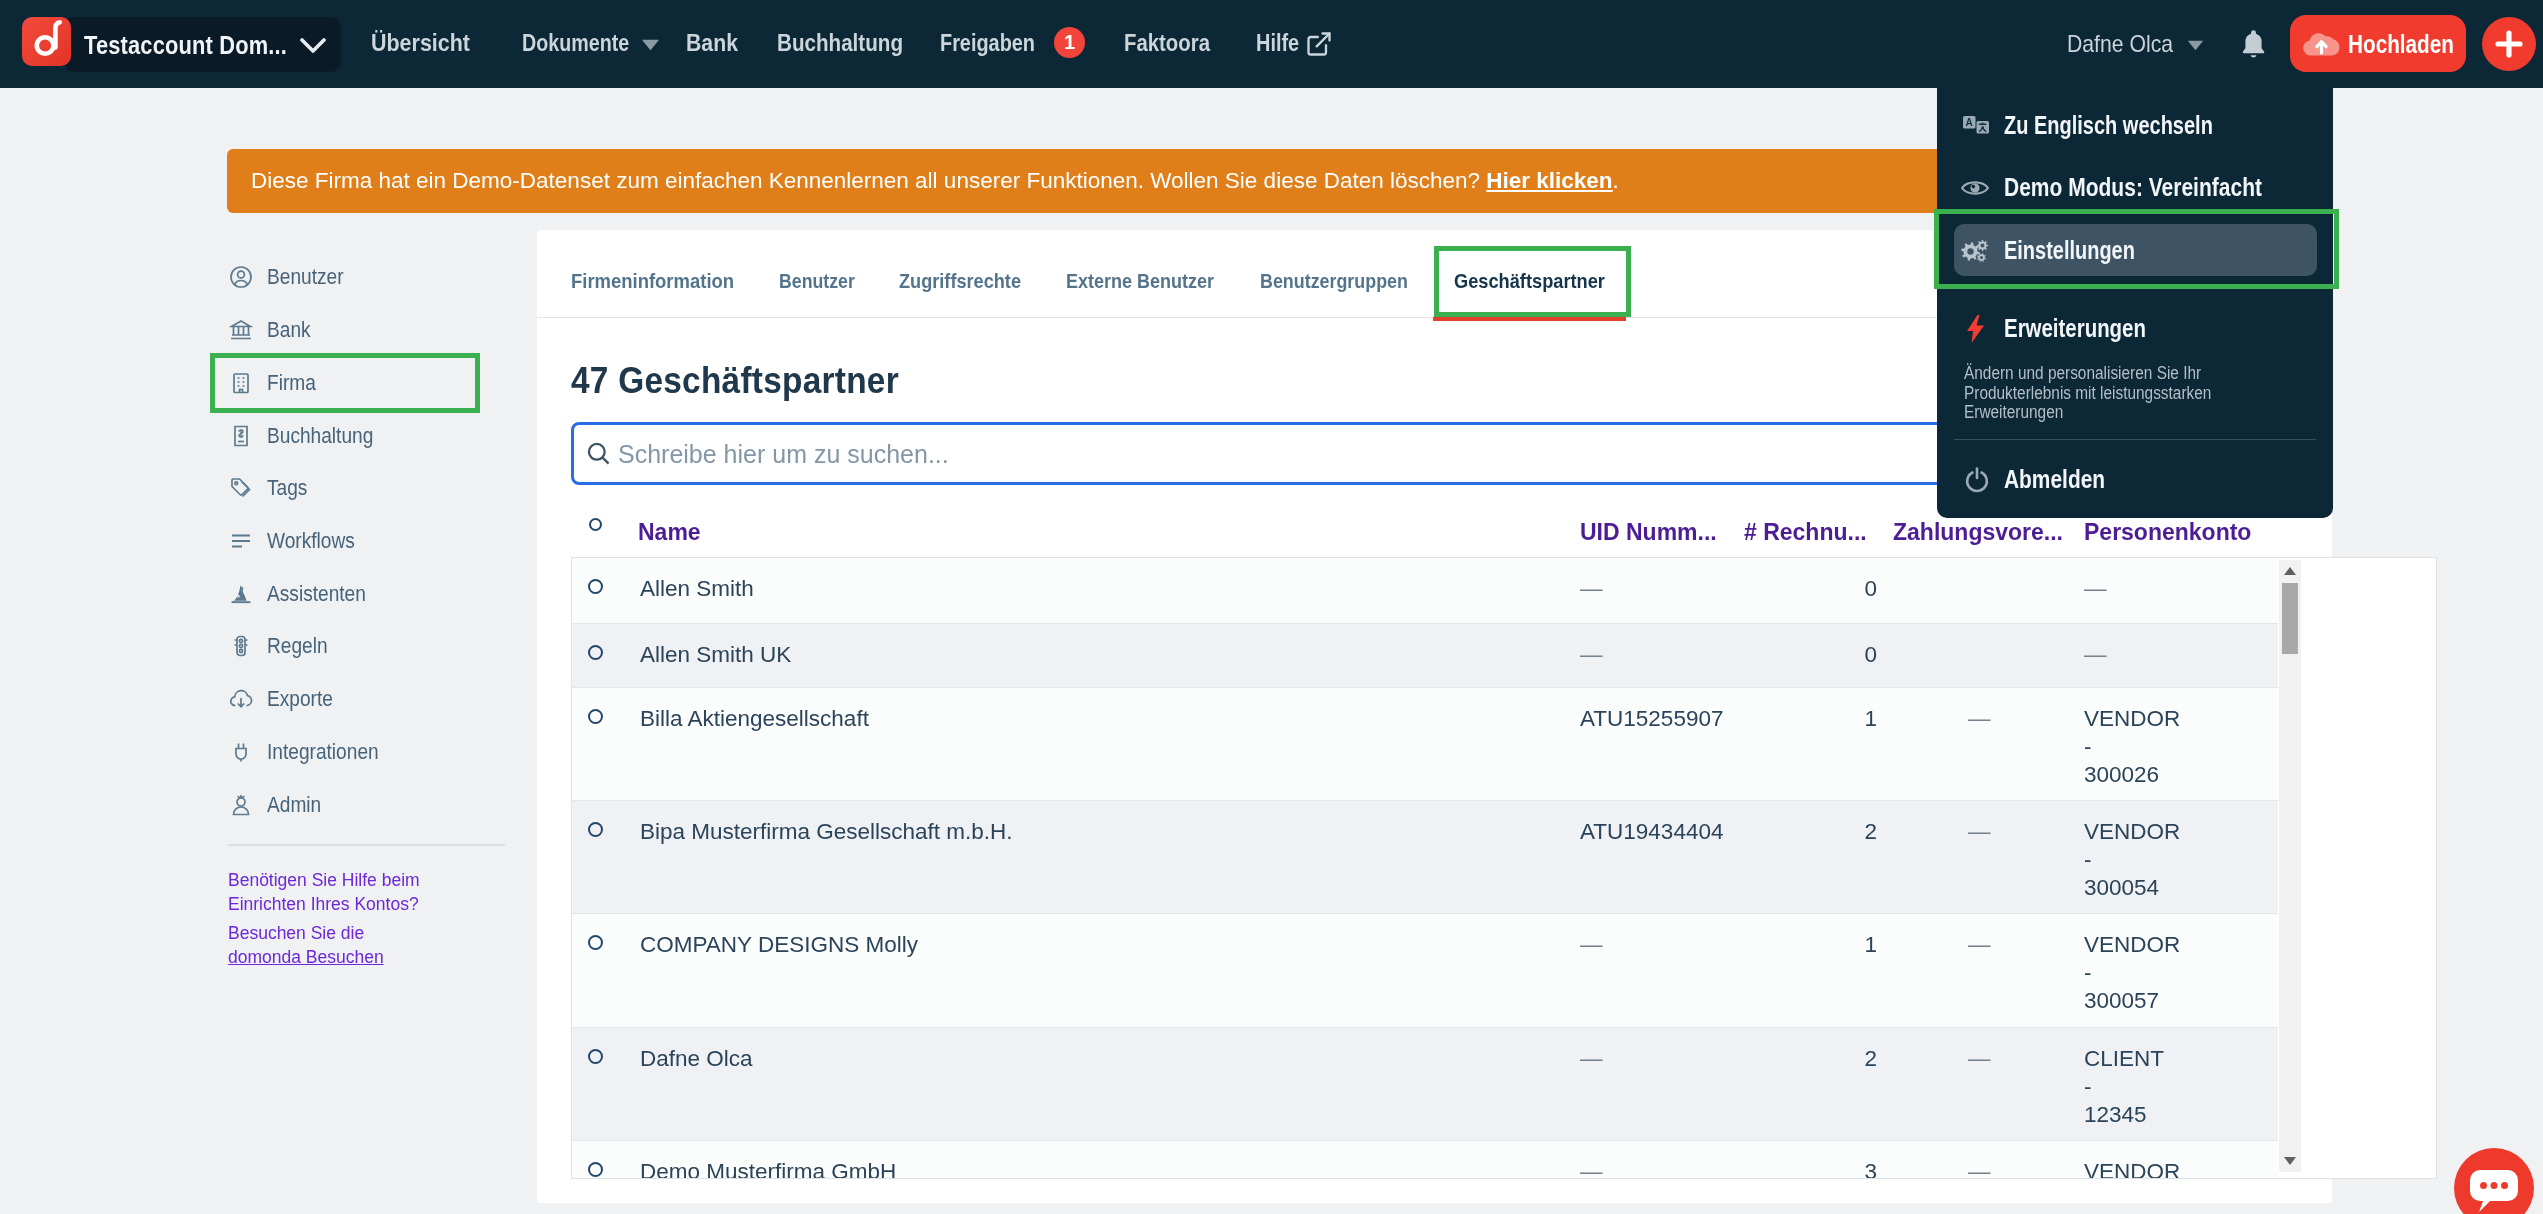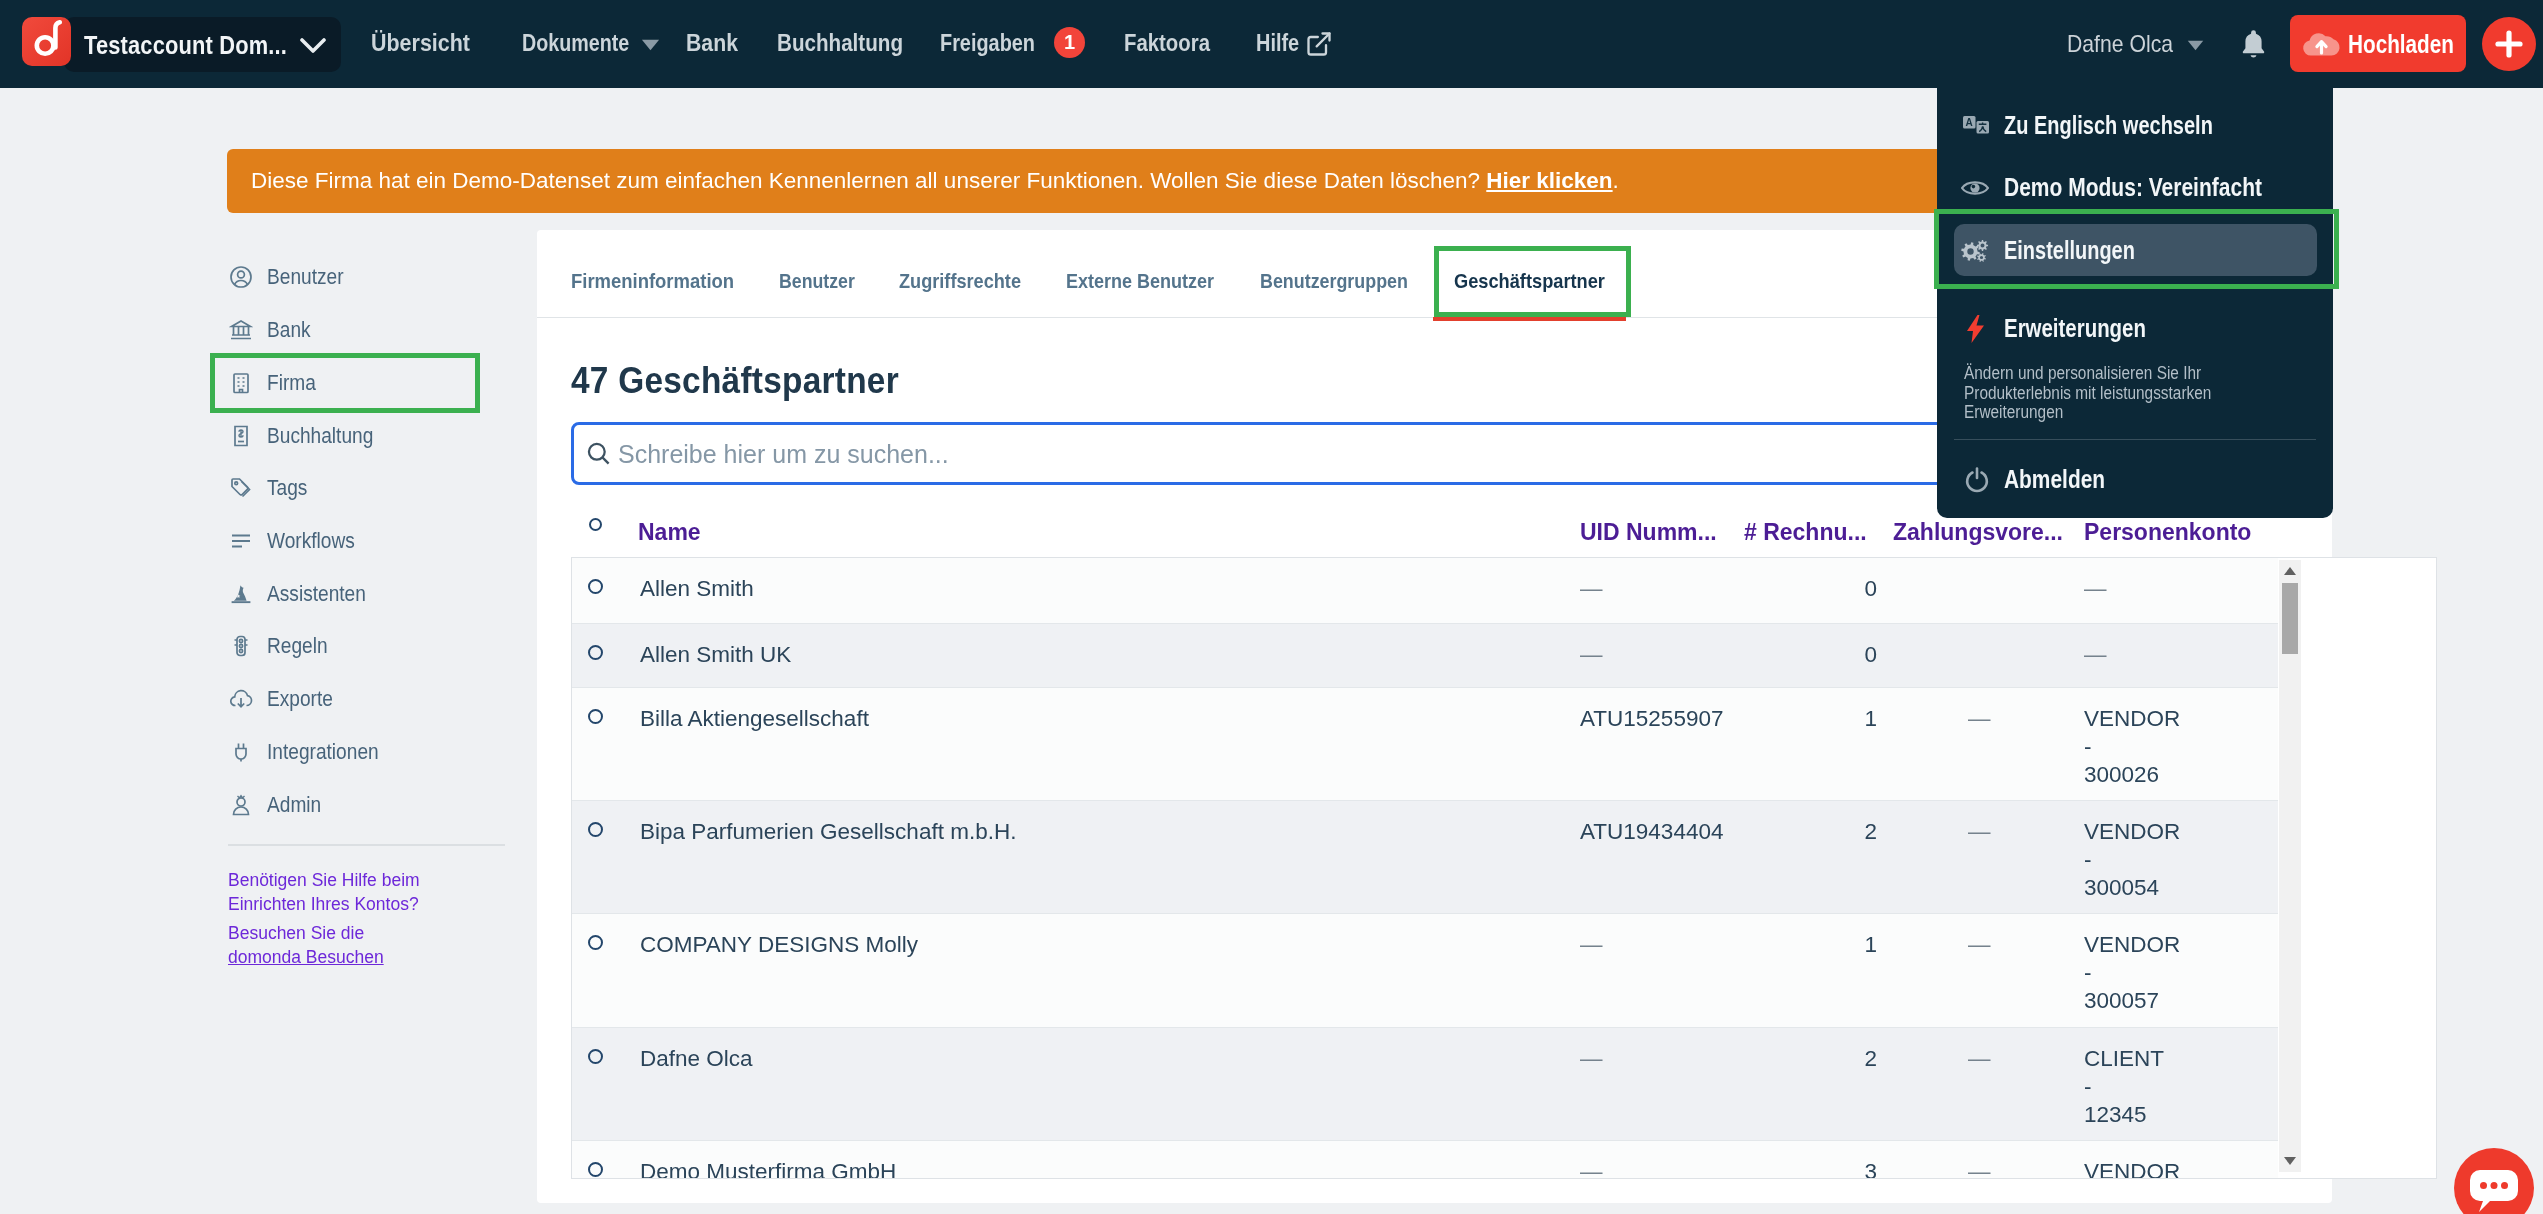--- a/index.html
+++ b/index.html
@@ -9,21 +9,21 @@
   .abs { position:absolute; }
 
   
   #navbar { position:absolute; left:0; top:0; width:2543px; height:88px; background:#0c2837; }
   #logo { position:absolute; left:22px; top:17px; width:49px; height:49px; background:linear-gradient(135deg,#f14a3c,#e23427); border-radius:10px; color:#fff; z-index:3; }
   #acct { position:absolute; left:64px; top:17px; width:277px; height:55px; background:#0a1b27; border-radius:10px; }
   #acct span { position:absolute; left:20px; top:14px; transform-origin:0 50%; transform:scaleX(0.874); font-size:25px; font-weight:bold; color:#f2f5f7; letter-spacing:0.2px; }
   .navlink { position:absolute; top:29px; transform-origin:0 50%; font-size:24px; font-weight:600; color:#ccd5da; white-space:nowrap; }
   #badge { position:absolute; left:1054px; top:27px; width:31px; height:31px; border-radius:50%; background:#f2443a; color:#fff; font-size:20px; font-weight:600; text-align:center; line-height:31px; }
   #dafne { position:absolute; left:2067px; top:30px; transform-origin:0 50%; transform:scaleX(0.883); font-size:24px; font-weight:400; color:#ccd3d8; }
-  #upload { position:absolute; left:2290px; top:15px; width:176px; height:57px; background:#f13b2e; border-radius:8px; }
+  #upload { position:absolute; left:2290px; top:15px; width:176px; height:57px; background:#f13b2e; border-radius:16px; }
   #upload span { position:absolute; left:58px; top:15px; transform-origin:0 50%; transform:scaleX(0.829); color:#fff; font-size:25px; font-weight:600; }
   #plusbtn { position:absolute; left:2482px; top:17px; width:54px; height:54px; border-radius:50%; background:#f13b2e; }
 
   
   #banner { position:absolute; left:227px; top:149px; width:2090px; height:64px; background:#e07f1a; border-radius:6px; color:#fff; font-size:22.5px; line-height:64px; padding-left:24px; white-space:nowrap; overflow:hidden; }
   #banner b { font-weight:bold; text-decoration:underline; }
 
   
   .sitem { position:absolute; left:228px; width:280px; height:30px; }
   .sitem svg { position:absolute; left:1px; top:2px; }
@@ -271,21 +271,21 @@
   <div class="row norm" style="top:129px;height:113px">
     <div class="rradio"></div>
     <div class="cell" style="left:68px">Billa Aktiengesellschaft</div>
     <div class="cell" style="left:1008px">ATU15255907</div>
     <div class="cell" style="left:1173px;width:132px;text-align:right">1</div>
     <div class="cell mut" style="left:1396px">—</div>
     <div class="cell" style="left:1512px">VENDOR<br>-<br>300026</div>
   </div>
   <div class="row alt" style="top:242px;height:113px">
     <div class="rradio"></div>
-    <div class="cell" style="left:68px">Bipa Parfumerien Gesellschaft m.b.H.</div>
+    <div class="cell" style="left:68px">Bipa Musterfirma Gesellschaft m.b.H.</div>
     <div class="cell" style="left:1008px">ATU19434404</div>
     <div class="cell" style="left:1173px;width:132px;text-align:right">2</div>
     <div class="cell mut" style="left:1396px">—</div>
     <div class="cell" style="left:1512px">VENDOR<br>-<br>300054</div>
   </div>
   <div class="row norm" style="top:355px;height:114px">
     <div class="rradio"></div>
     <div class="cell" style="left:68px">COMPANY DESIGNS Molly</div>
     <div class="cell mut" style="left:1008px">—</div>
     <div class="cell" style="left:1173px;width:132px;text-align:right">1</div>

